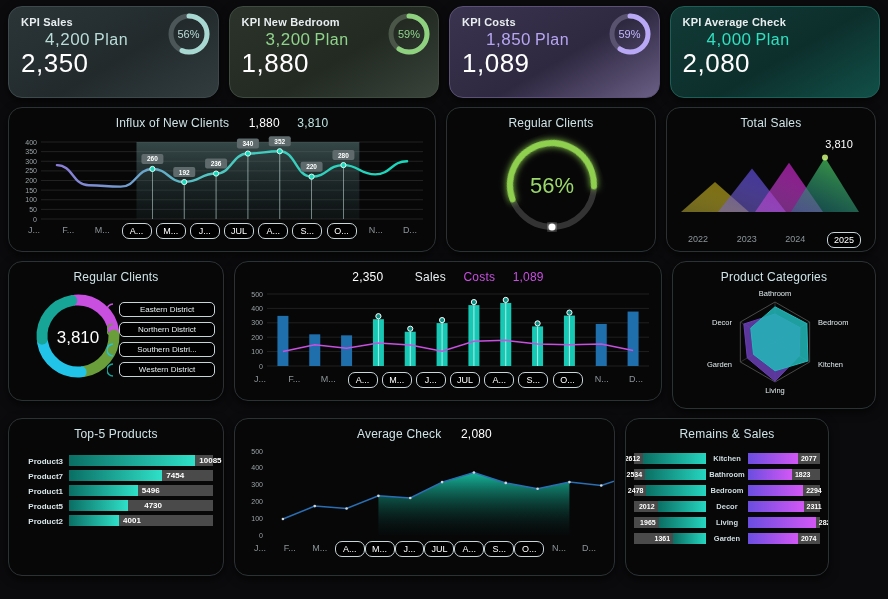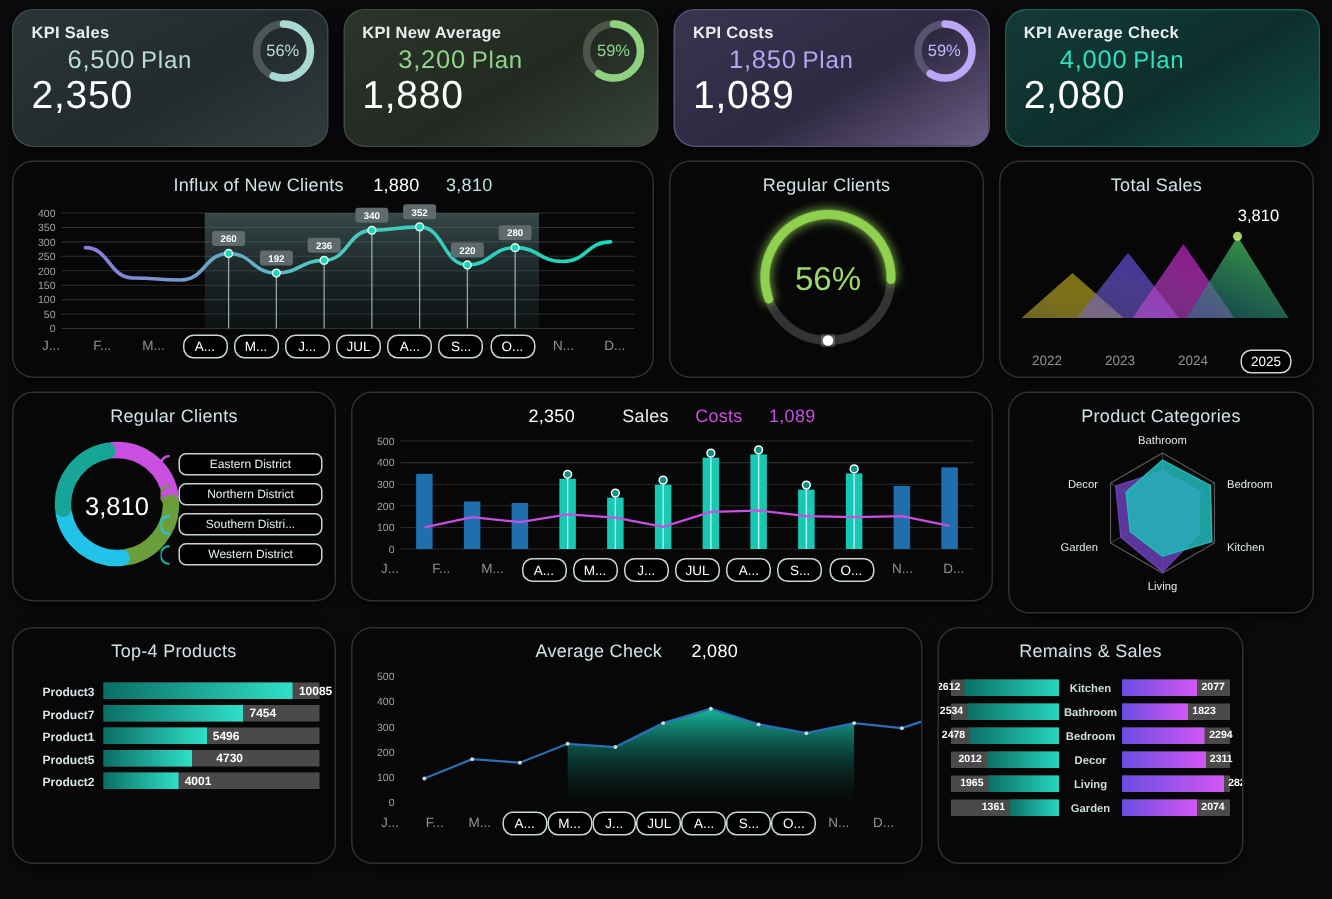--- a/index.html
+++ b/index.html
@@ -99,35 +99,35 @@
 </head>
 <body>
 
 <div class="dash">
 
   <div class="row">
     <div class="kpi k1">
       <div class="kpi-title">KPI Sales</div>
       <div class="kpi-body">
         <div class="kpi-plan" style="color:#b9dcd8">
-          <span>6,500</span><span class="lbl">Plan</span>
+          <span>4,200</span><span class="lbl">Plan</span>
         </div>
         <div class="kpi-value">2,350</div>
       </div>
       <div class="kpi-ring">
         <svg viewBox="0 0 50 50" width="50" height="50">
             <circle cx="25" cy="25" r="18" fill="none" stroke="#4c5658" stroke-width="5"></circle>
             <circle class="arc" cx="25" cy="25" r="18" fill="none" stroke="#a8d8d2" stroke-width="5" stroke-linecap="round" transform="rotate(-90 25 25)" stroke-dasharray="63.33450789637023 113.09733552923255"></circle>
           </svg>
         <div class="pct" style="color:#b9dcd8">56%</div>
       </div>
     </div>
 
     <div class="kpi k2">
-      <div class="kpi-title">KPI New Average</div>
+      <div class="kpi-title">KPI New Bedroom</div>
       <div class="kpi-body">
         <div class="kpi-plan" style="color:#8fd48a">
           <span>3,200</span><span class="lbl">Plan</span>
         </div>
         <div class="kpi-value">1,880</div>
       </div>
       <div class="kpi-ring">
         <svg viewBox="0 0 50 50" width="50" height="50">
             <circle cx="25" cy="25" r="18" fill="none" stroke="#4c5648" stroke-width="5"></circle>
             <circle class="arc" cx="25" cy="25" r="18" fill="none" stroke="#8ed27f" stroke-width="5" stroke-linecap="round" transform="rotate(-90 25 25)" stroke-dasharray="66.7274279622472 113.09733552923255"></circle>
@@ -426,21 +426,21 @@
           <text x="102" y="109" text-anchor="middle" font-size="7.5" fill="#e0eaec">Living</text>
           <text x="59" y="83" text-anchor="end" font-size="7.5" fill="#e0eaec">Garden</text>
           <text x="59" y="41" text-anchor="end" font-size="7.5" fill="#e0eaec">Decor</text>
         </svg>
     </div>
   </div>
 
   <div class="row">
 
     <div class="panel" style="width:216px;height:158px">
-      <div class="p-title">Top-4 Products</div>
+      <div class="p-title">Top-5 Products</div>
       <div id="top5-list" style="padding:14px 10px 0 6px">
           <div class="t5-row">
             <div class="t5-name">Product3</div>
             <div class="t5-track">
               <div class="t5-fill" style="width: 87.6957%;"></div>
               <div class="t5-val" style="left: 87.6957%;">10085</div>
             </div>
           </div>
           <div class="t5-row">
             <div class="t5-name">Product7</div>

